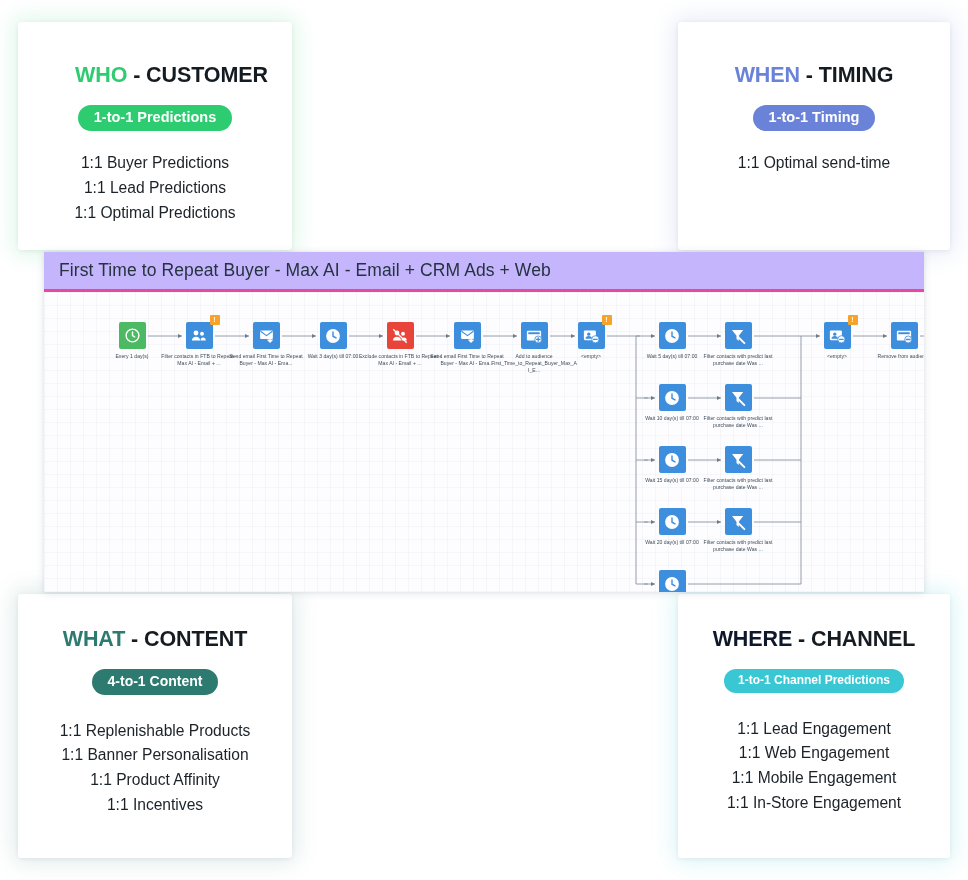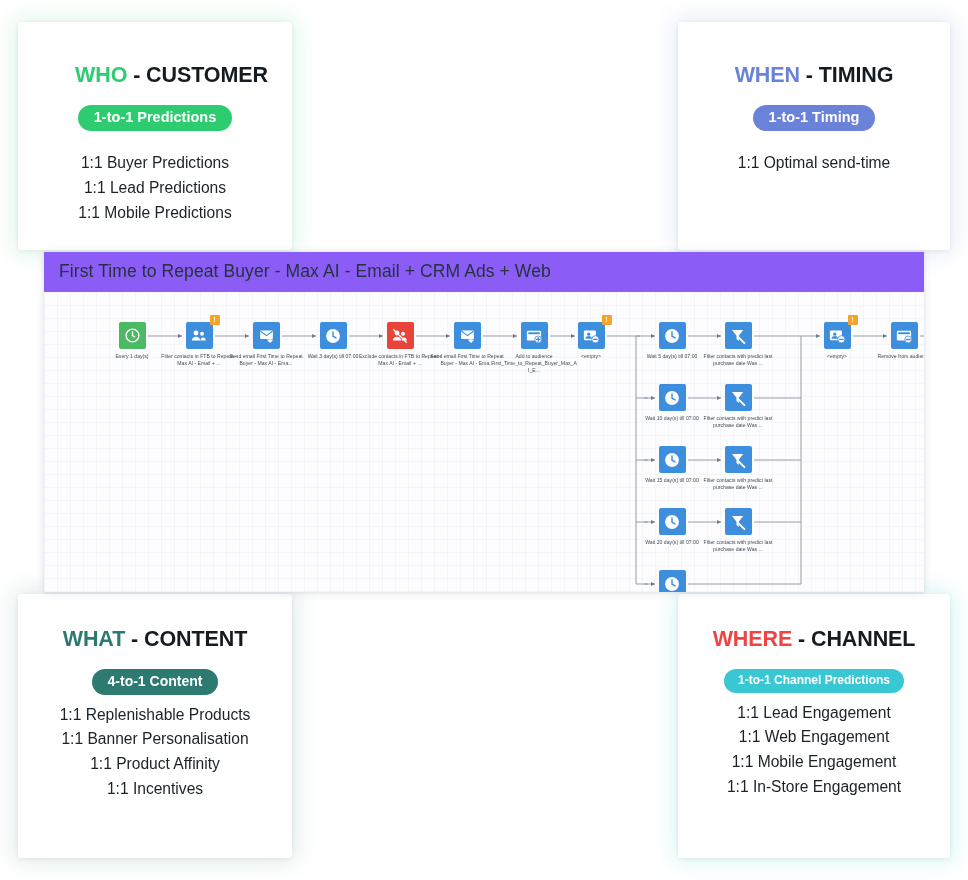--- a/index.html
+++ b/index.html
@@ -52,41 +52,41 @@
     white-space: nowrap;
   }
   .card-what .pill  { font-size: 14px; }
   .card-where .pill { font-size: 12px; padding: 5px 14px 6px 14px; }
 
   .card-list {
     margin-top: 20px;
     display: flex; flex-direction: column; align-items: center;
     gap: 1px;
   }
-  .card-what .card-list, .card-where .card-list { margin-top: 8px; }
+  .card-what .card-list, .card-where .card-list { margin-top: 24px; }
   .card-list li {
     list-style: none;
     font-size: 15.6px;
     color: #1b2228;
     line-height: 23.8px;
     white-space: nowrap;
   }
 
   
   #workflow-panel {
     position: absolute;
     left: 44px; top: 252px;
     width: 880px; height: 340px;
     background: #ffffff;
     box-shadow: 0 1px 8px rgba(30,50,80,0.13), 0 0 3px rgba(30,50,80,0.06);
   }
   #wf-header {
     height: 40px;
-    background: #8b5cf6;
-    border-bottom: 1px solid #ec4899;
+    background: #c4b5fd;
+    border-bottom: 3px solid #ec4899;
     display: flex; align-items: center;
     padding-left: 15px;
   }
   #wf-header .t {
     font-size: 17.5px;
     color: #25333f;
     letter-spacing: 0.1px;
     white-space: nowrap;
   }
   #wf-canvas {
@@ -141,21 +141,21 @@
 
   <div class="card card-who">
     <div class="card-inner">
       <div class="card-title">
         <span class="kw" style="color: rgb(46, 204, 113); margin-left: 33px;">WHO</span><span> - CUSTOMER</span>
       </div>
       <div class="pill" style="background: rgb(46, 204, 113);">1-to-1 Predictions</div>
       <ul class="card-list">
         <li>1:1 Buyer Predictions</li>
         <li>1:1 Lead Predictions</li>
-        <li>1:1 Mobile Predictions</li>
+        <li>1:1 Optimal Predictions</li>
       </ul>
     </div>
   </div>
 
   <div class="card card-when">
     <div class="card-inner">
       <div class="card-title">
         <span class="kw" style="color: rgb(106, 130, 216);">WHEN</span><span> - TIMING</span>
       </div>
       <div class="pill" style="background: rgb(106, 130, 216);">1-to-1 Timing</div>
@@ -176,21 +176,21 @@
         <li>1:1 Banner Personalisation</li>
         <li>1:1 Product Affinity</li>
         <li>1:1 Incentives</li>
       </ul>
     </div>
   </div>
 
   <div class="card card-where">
     <div class="card-inner">
       <div class="card-title">
-        <span class="kw" style="color: #ef4444;">WHERE</span><span> - CHANNEL</span>
+        <span class="kw" style="color: #0f172a;">WHERE</span><span> - CHANNEL</span>
       </div>
       <div class="pill" style="background: rgb(56, 199, 211);">1-to-1 Channel Predictions</div>
       <ul class="card-list">
         <li>1:1 Lead Engagement</li>
         <li>1:1 Web Engagement</li>
         <li>1:1 Mobile Engagement</li>
         <li>1:1 In-Store Engagement</li>
       </ul>
     </div>
   </div>

